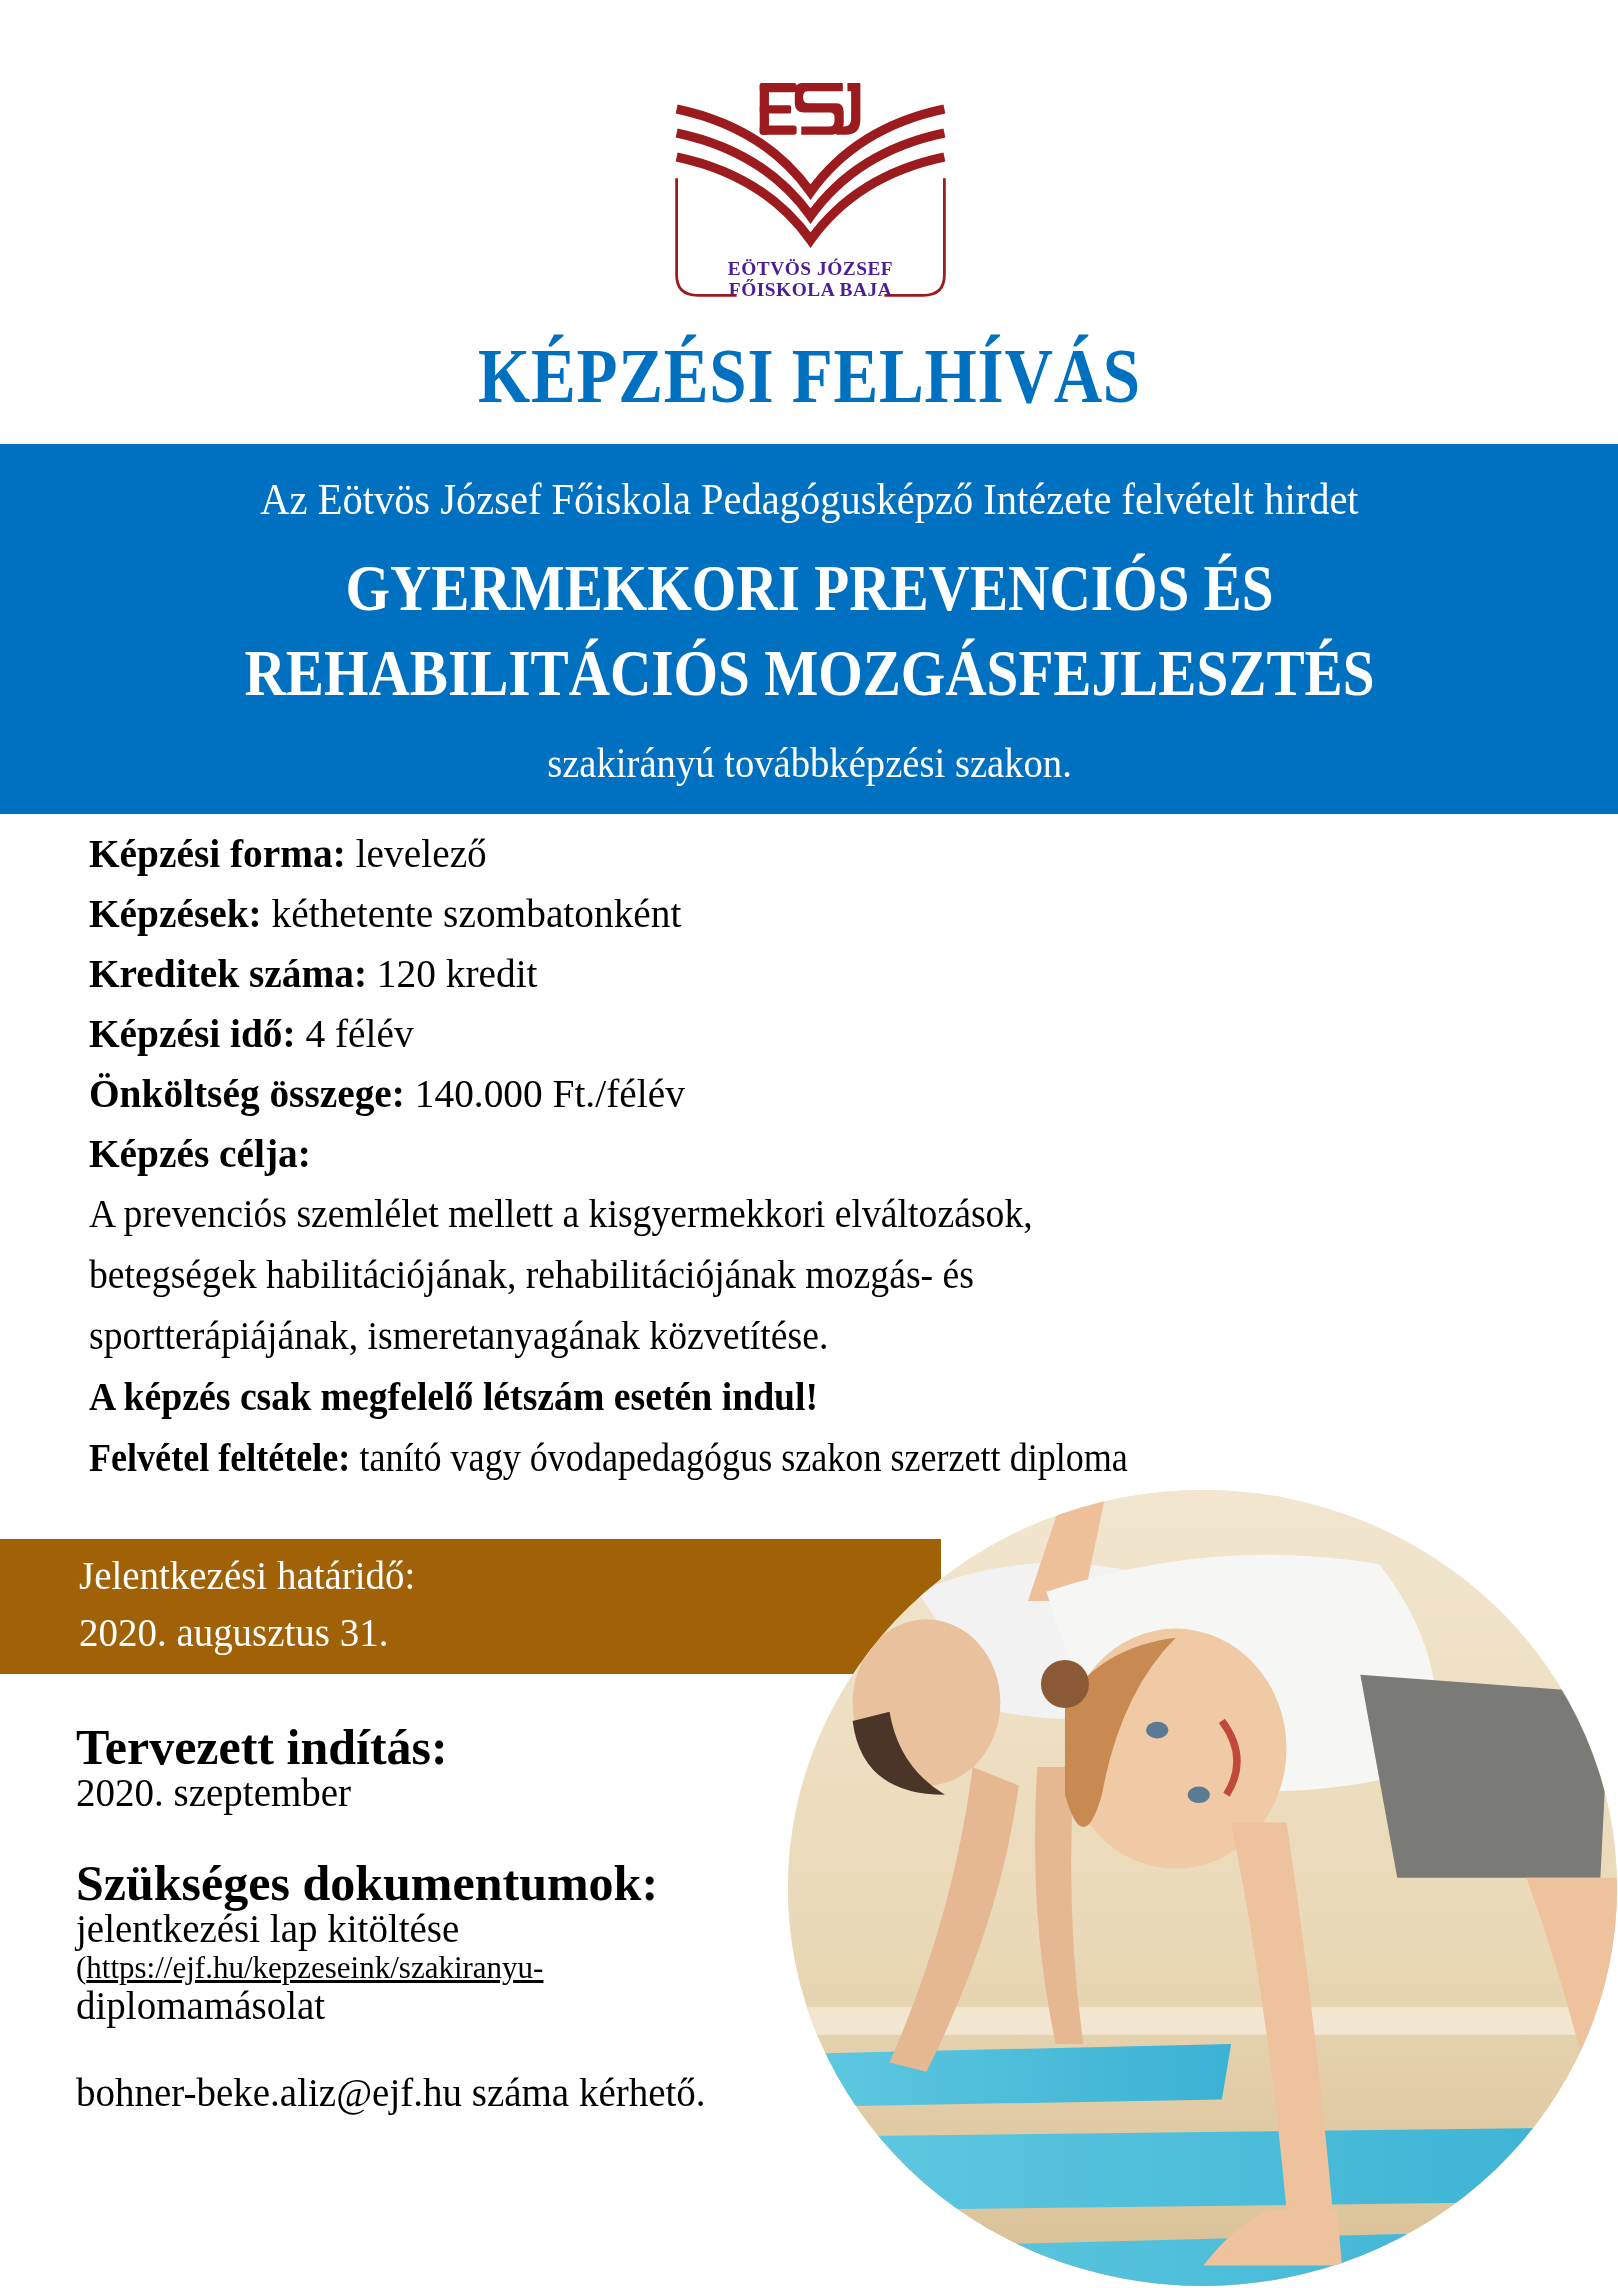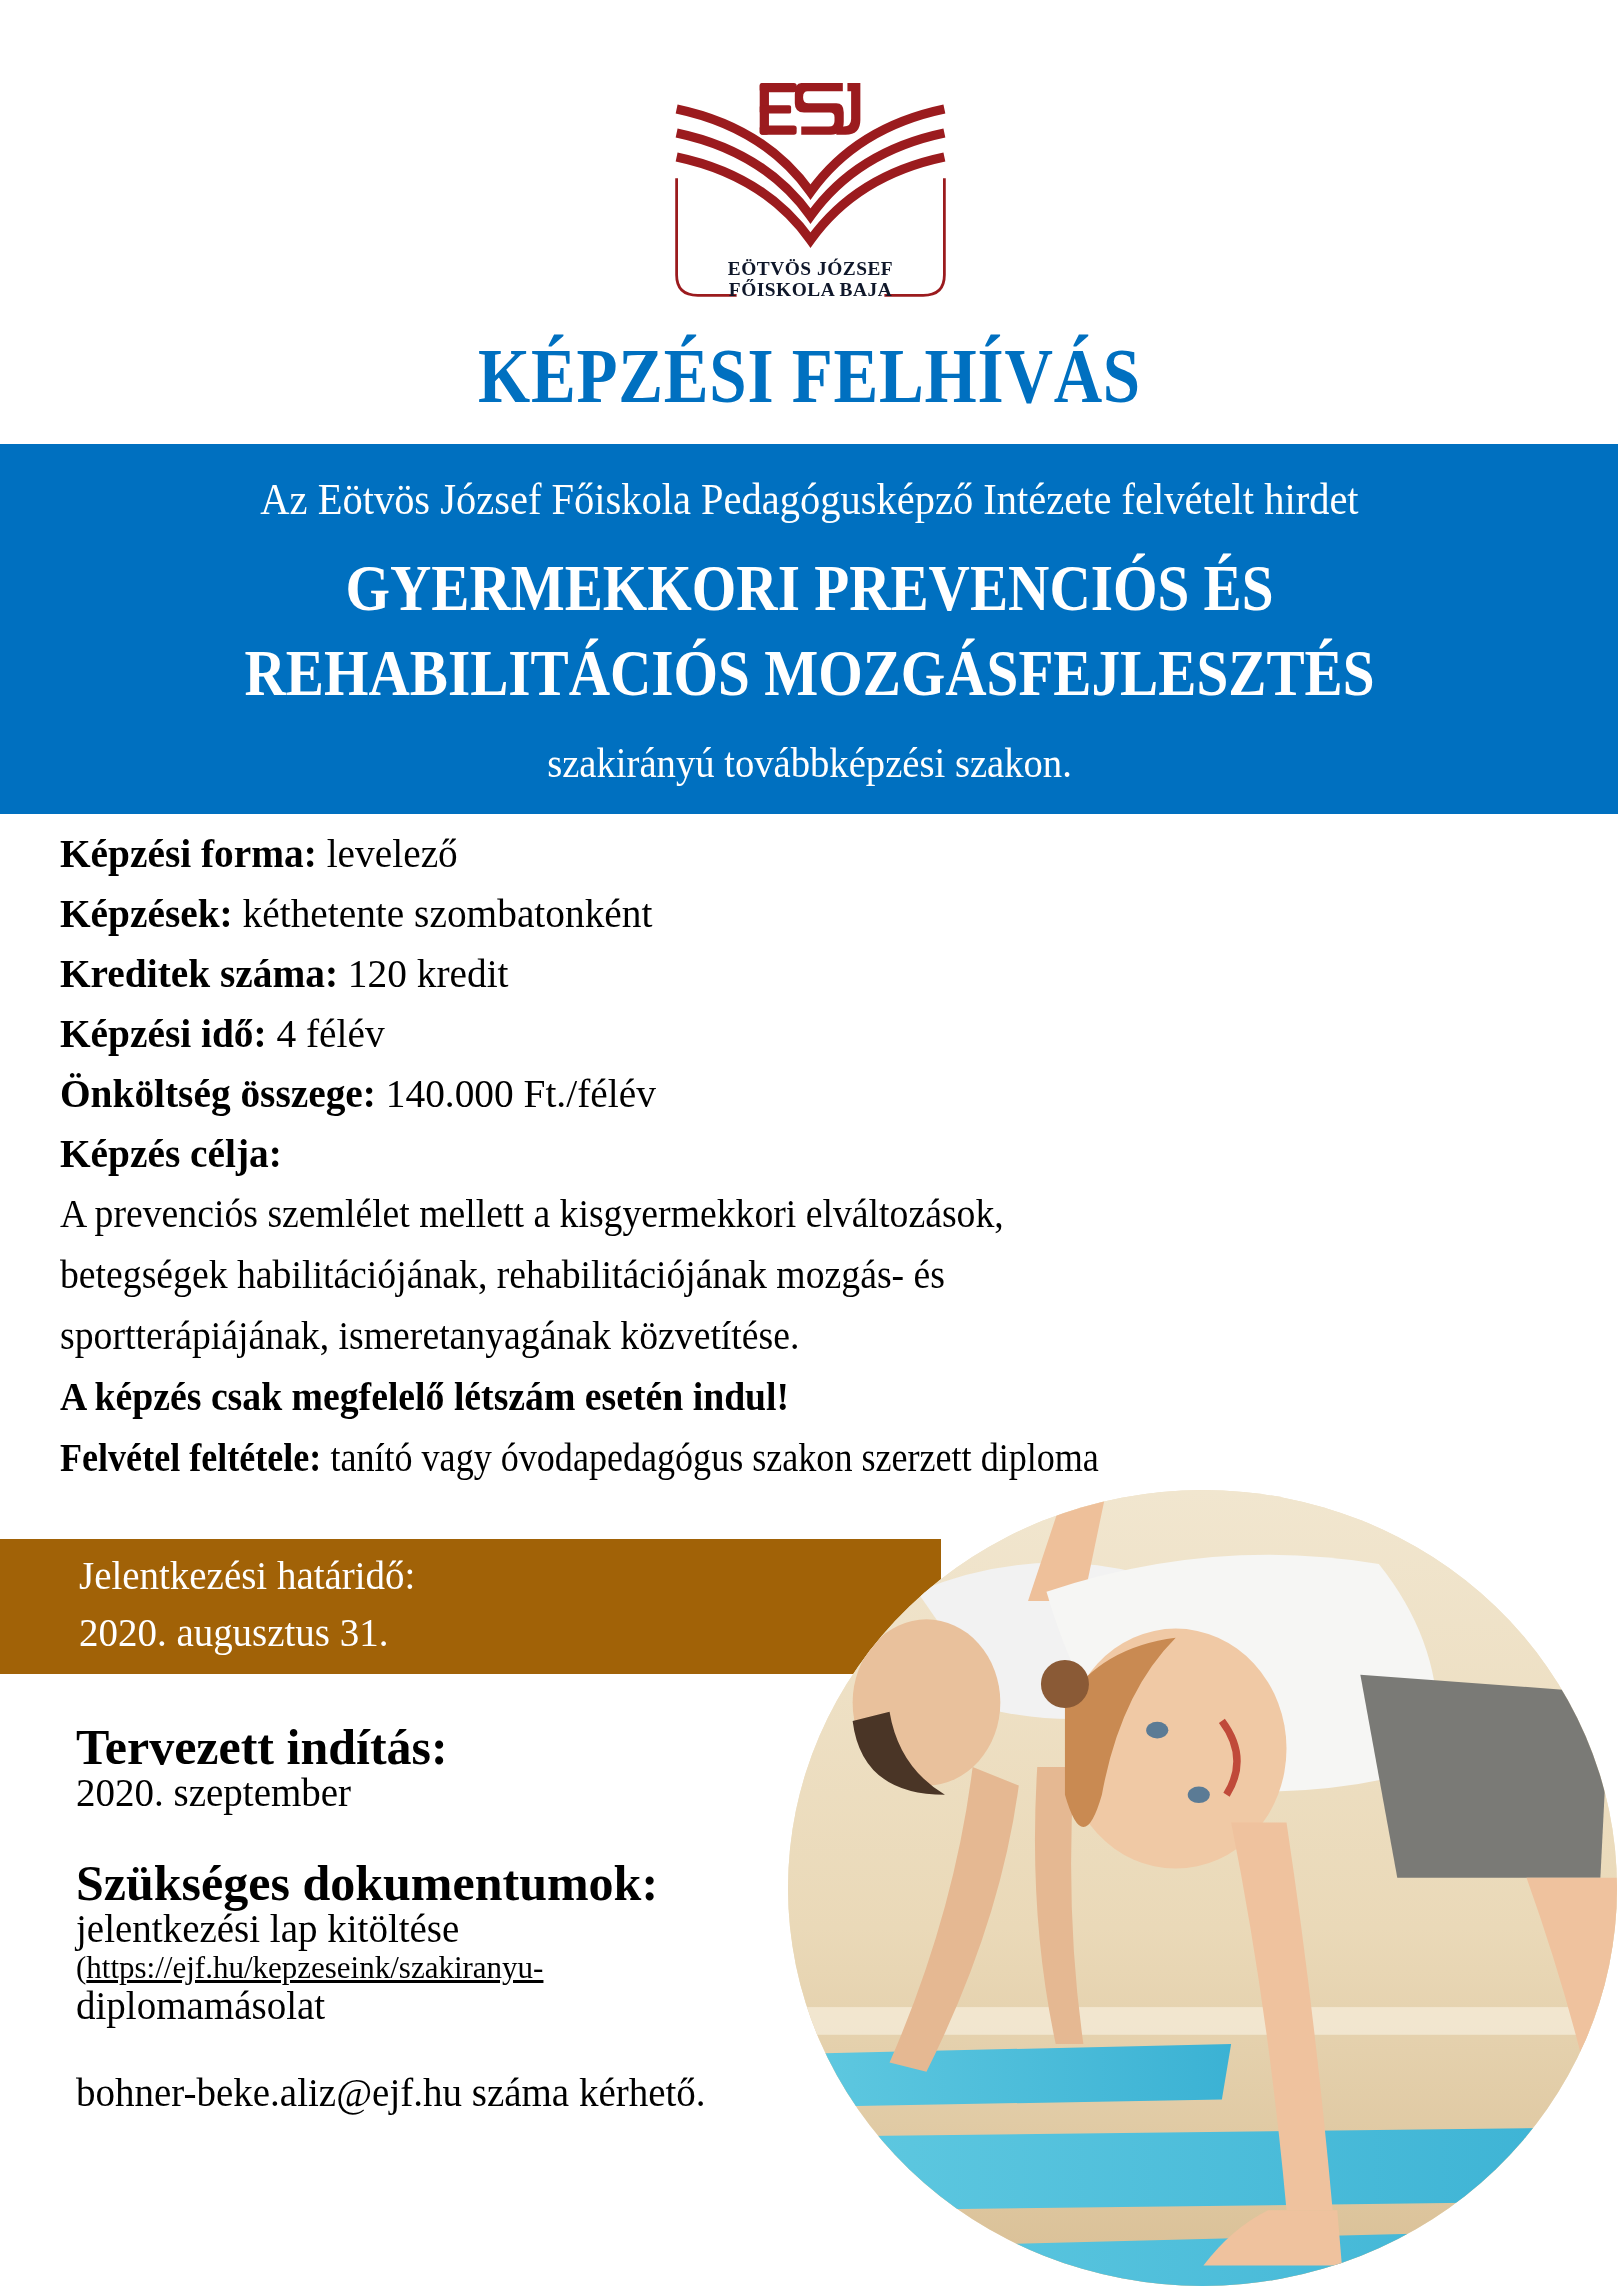--- a/index.html
+++ b/index.html
@@ -23,21 +23,21 @@
       top: 81px;
       width: 277px;
       height: 222px;
     }
     .logo svg { display: block; }
     .logo-text {
       position: absolute;
       left: 0;
       width: 277px;
       text-align: center;
-      color: #0f172a;
+      color: #4c1d95;
       font-family: "Liberation Serif", serif;
       font-weight: bold;
       font-size: 19.4px;
       letter-spacing: 0.5px;
       line-height: 22px;
     }
     .logo-text.l1 { top: 177px; }
     .logo-text.l2 { top: 198px; }
 
     
@@ -92,21 +92,21 @@
       top: 293px;
       text-align: center;
       font-size: 42px;
       line-height: 52px;
       transform: scaleX(0.92);
     }
 
     
     .details {
       position: absolute;
-      left: 60px;
+      left: 89px;
       top: 823px;
       width: 1495px;
     }
     .detail-row {
       font-size: 41px;
       line-height: 60px;
       white-space: nowrap;
       transform: scaleX(0.96);
       transform-origin: left center;
     }

